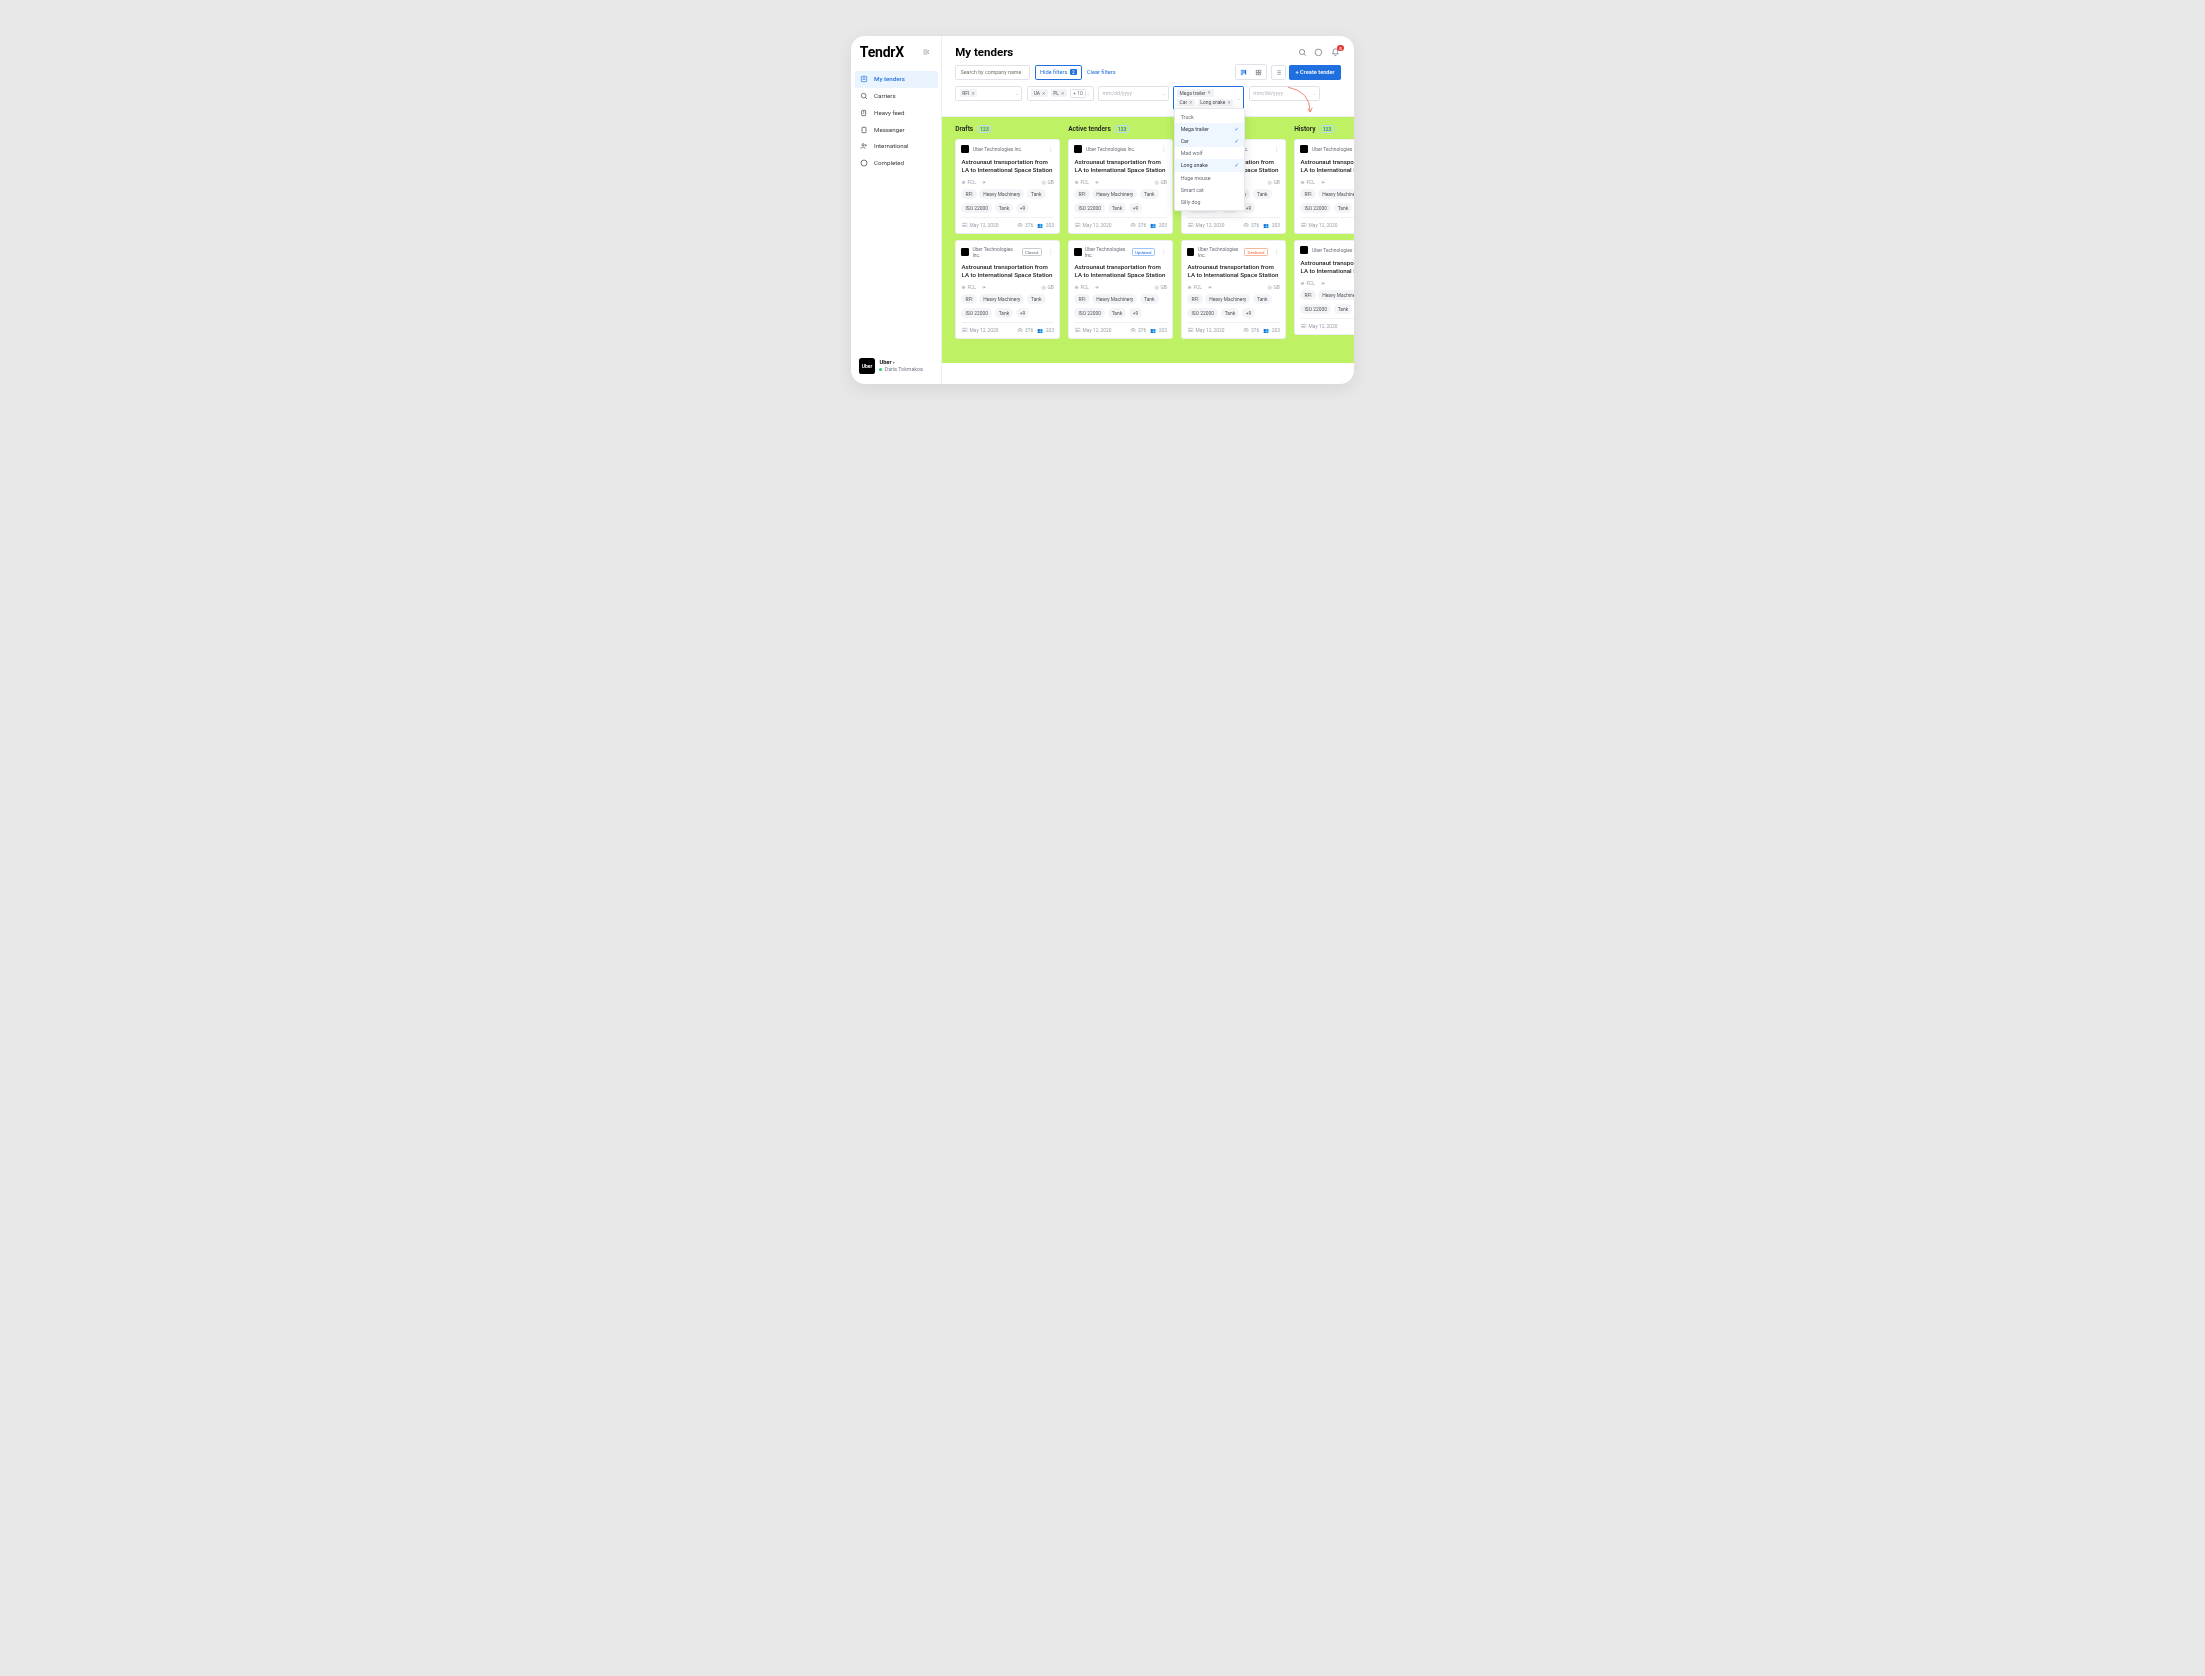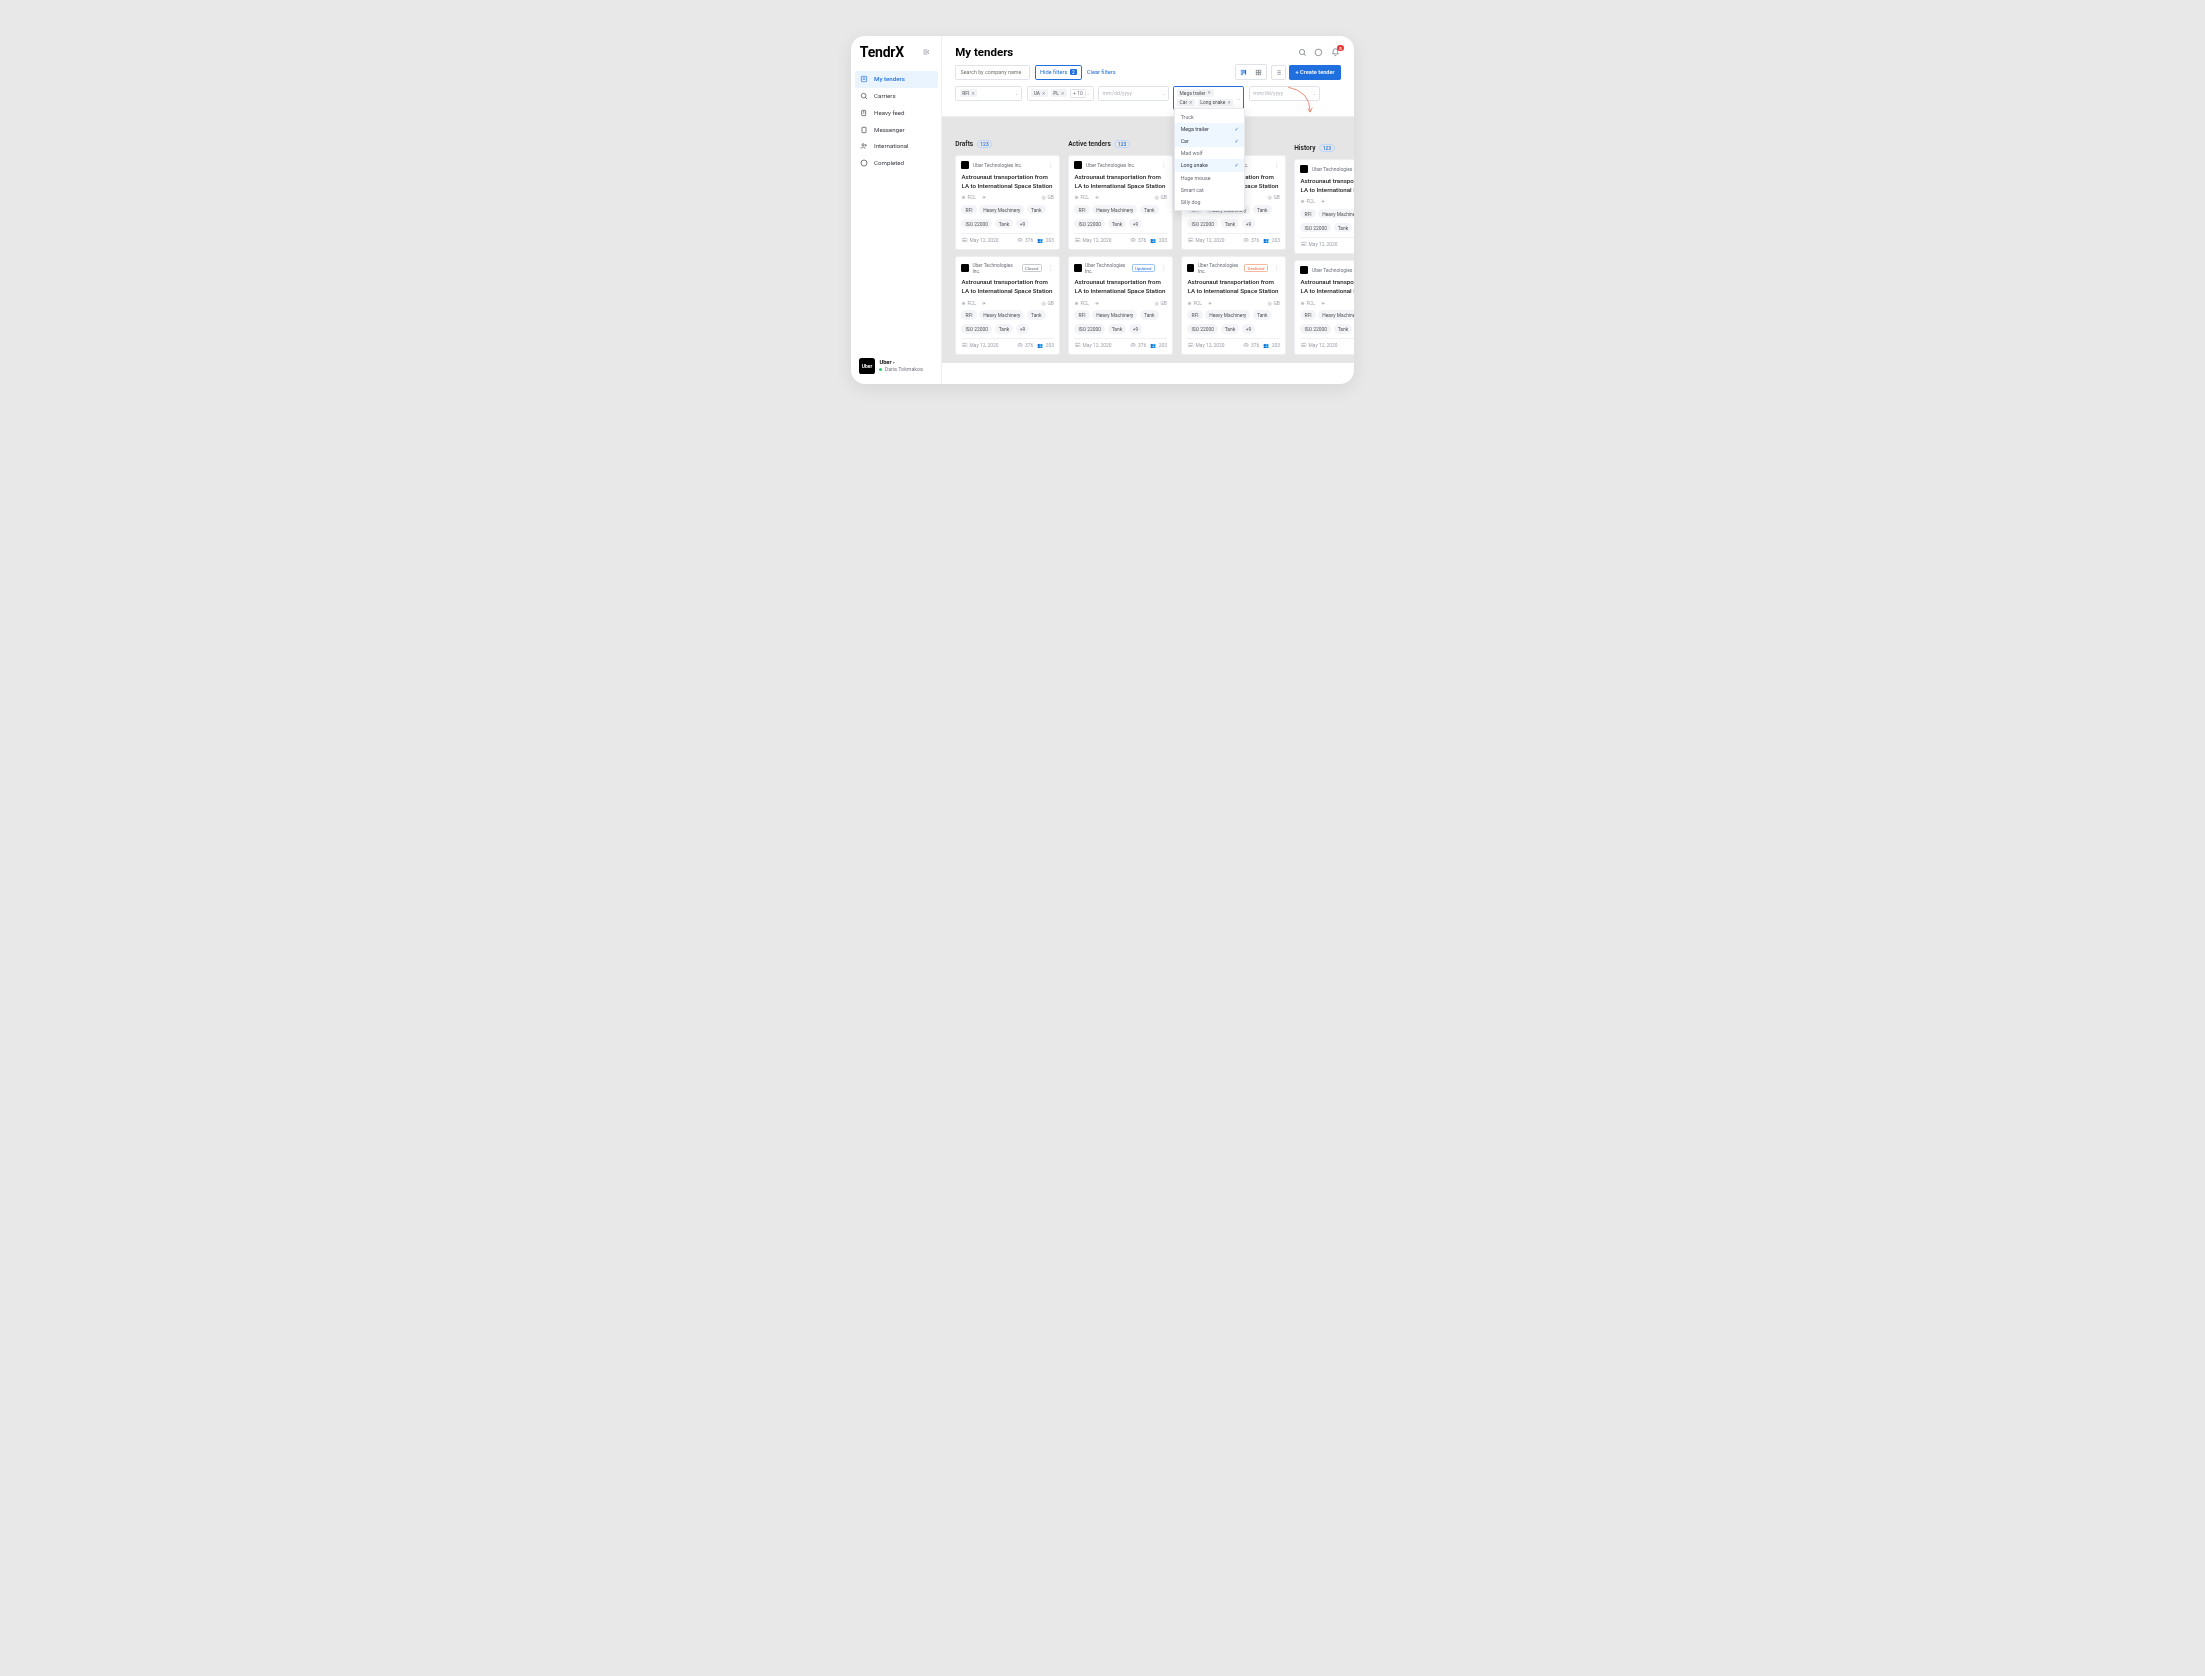--- a/index.html
+++ b/index.html
@@ -47,21 +47,21 @@
 .filter-box{height:15px;border:0.4px solid #dfe2e8;border-radius:1.8px;padding:0 3.5px;display:flex;align-items:center;gap:2.6px;font-size:5.3px;color:#6b7078;position:relative;}
 .filter-box.fw1{width:67px;}
 .filter-box.fw2{width:67px;}
 .filter-box.date{width:71px;color:#b0b5bd;}
 .filter-box.open{border-color:#1f6fde;height:auto;padding:2.2px 9.7px 2.2px 2.6px;flex-wrap:wrap;align-items:flex-start;row-gap:1.8px;}
 .filter-box .chev{position:absolute;right:2.6px;top:50%;transform:translateY(-50%);color:#b0b5bd;font-size:4.4px;}
 .tag{background:#f1f3f6;border-radius:1.3px;padding:0.9px 2.6px;font-size:4.9px;color:#555;display:inline-flex;align-items:center;gap:1.8px;}
 .tag .x{font-size:4.4px;color:#8a8f98;cursor:pointer;}
 .more-tag{border:0.4px solid #dfe2e8;border-radius:1.3px;padding:0.4px 2.6px;font-size:4.9px;}
 
-.board{display:flex;gap:8px;padding:8px 0 8px 13.2px;background:#e5e5e5;border-top:0.4px solid #eceef2;overflow-x:auto;height:247px;align-items:flex-end;}
+.board{display:flex;gap:8px;padding:8px 0 8px 13.2px;background:#bef264;border-top:0.4px solid #eceef2;overflow-x:auto;height:247px;}
 .column{width:105px;flex:0 0 105px;display:flex;flex-direction:column;gap:6.2px;}
 .col-head{display:flex;align-items:center;gap:3.5px;font-size:6.6px;font-weight:600;color:#222;}
 .col-count{border:0.4px solid #b9d7ff;color:#1f6fde;font-size:4.9px;border-radius:4.4px;padding:0 2.6px;font-weight:500;}
 
 .card{background:#fff;border:0.4px solid #eceef2;border-radius:2.6px;padding:5.3px;display:flex;flex-direction:column;gap:4.4px;}
 .card-header{display:flex;align-items:center;gap:3.5px;}
 .card-logo{width:8px;height:8px;background:#000;border-radius:1.3px;color:#fff;font-size:2.6px;display:flex;align-items:center;justify-content:center;}
 .card-company{font-size:4.9px;color:#6b7078;}
 .card-menu{margin-left:auto;color:#b0b5bd;cursor:pointer;font-size:6.2px;}
 .status-badge{border:0.4px solid;border-radius:1.3px;font-size:4.4px;padding:0.4px 2.2px;margin-left:auto;margin-right:2.6px;}

